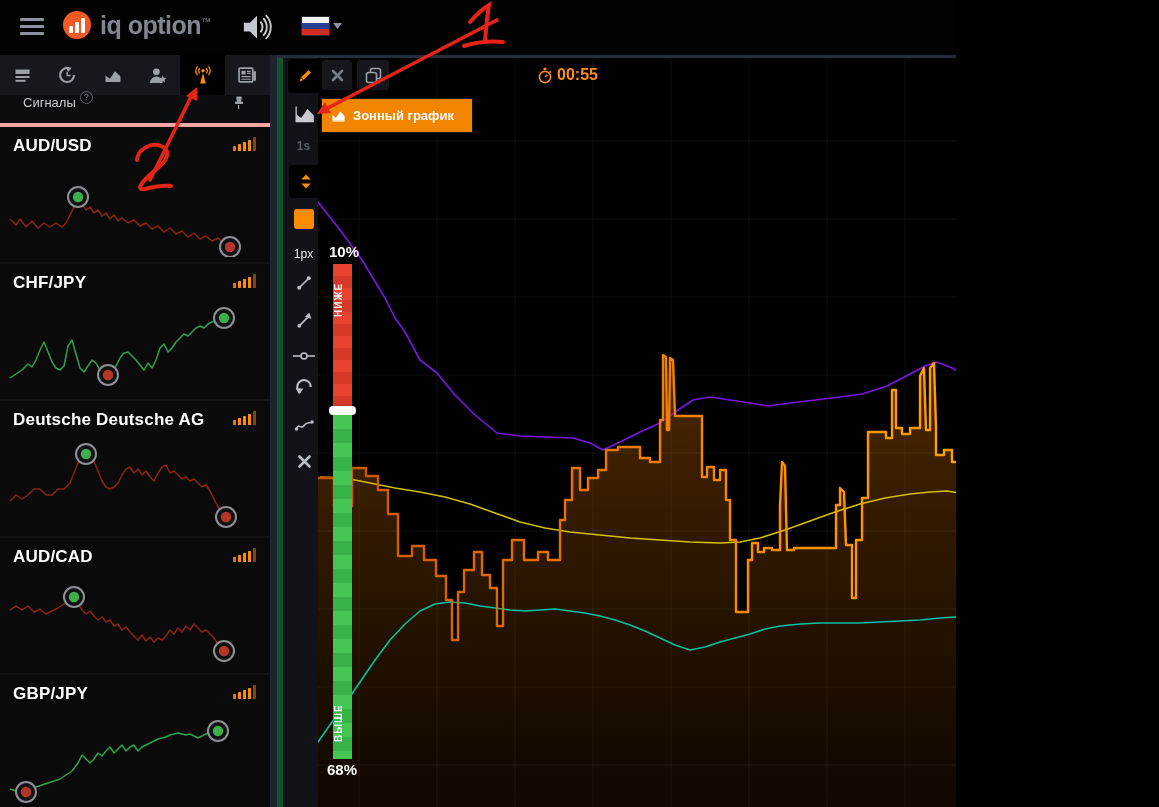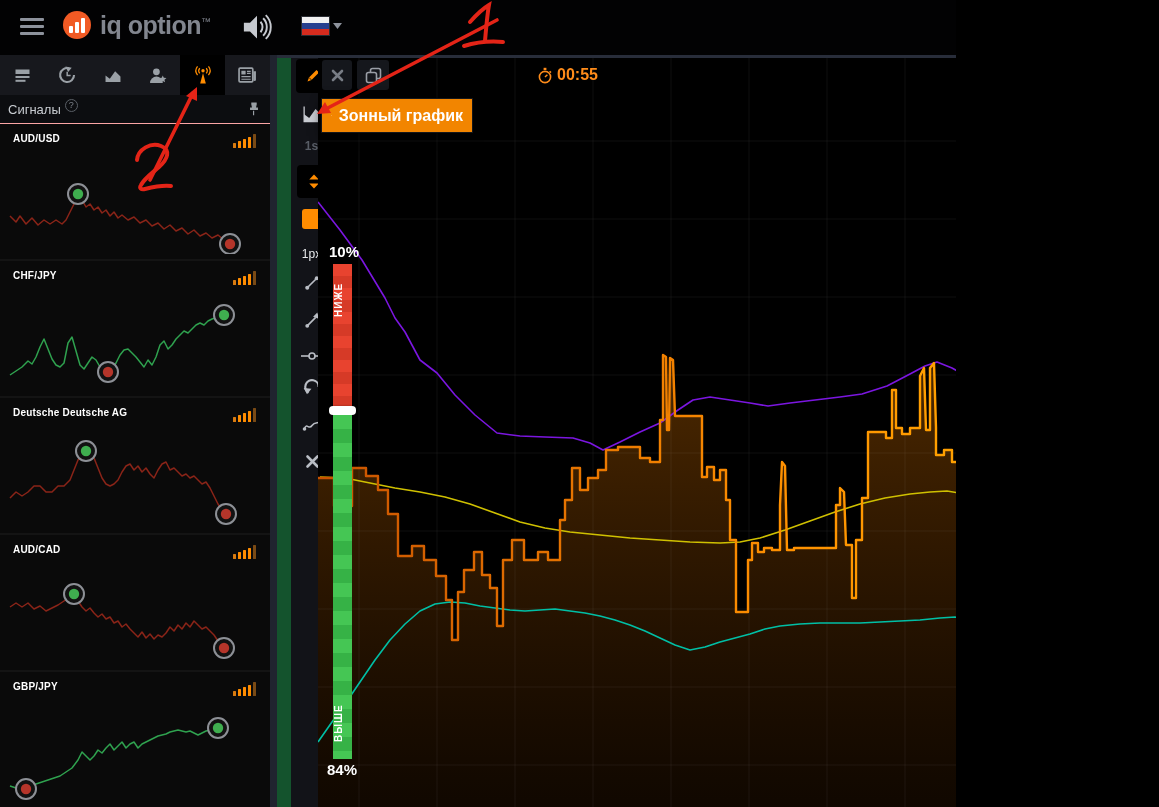--- a/index.html
+++ b/index.html
@@ -13,34 +13,34 @@
   #logo i{display:block;width:4px;background:#fff;border-radius:1px;}
   #brand{position:absolute;left:100px;top:11px;color:#82868f;font-size:25px;font-weight:bold;letter-spacing:-0.5px;}
   #brand sup{font-size:10px;font-weight:normal;color:#82868f;}
   .tb-icon{position:absolute;top:12px;}
 
   
   #sidebar{position:absolute;left:0;top:55px;width:270px;bottom:0;background:#060607;}
   #tabs{display:flex;height:40px;background:#17181d;}
   .tab{width:45px;height:40px;display:flex;align-items:center;justify-content:center;color:#9aa0a6;cursor:pointer;}
   .tab.active{background:#000;color:#ff8c00;}
-  #signals-header{height:28px;display:flex;align-items:center;padding:0 8px;background:#0c0d10;border-bottom:1px solid #fca5a5;}
+  #signals-header{height:28px;display:flex;align-items:flex-start;padding:0 23px;background:#0c0d10;border-bottom:4px solid #fca5a5;}
   #signals-title{color:#c9cdd2;font-size:13px;}
   #help-badge{color:#7d828a;font-size:9px;border:1px solid #5a5f66;border-radius:50%;width:11px;height:11px;line-height:11px;text-align:center;margin-left:4px;position:relative;top:-4px;cursor:pointer;}
   #pin{margin-left:auto;color:#9aa0a6;cursor:pointer;}
   .sig-item{position:relative;height:135px;border-bottom:2px solid #141414;background:#0a0a0a;cursor:pointer;}
-  .sig-label{position:absolute;left:13px;top:9px;color:#fff;font-size:10px;font-weight:bold;letter-spacing:.2px;}
+  .sig-label{position:absolute;left:13px;top:9px;color:#fff;font-size:17px;font-weight:bold;letter-spacing:.2px;}
   .sig-bars{position:absolute;right:14px;top:10px;display:flex;align-items:flex-end;gap:2px;height:14px;}
   .sig-bars i{display:block;width:3px;border-radius:0.5px;}
   .sig-spark{position:absolute;left:4px;top:26px;}
 
   #side-divider{position:absolute;left:270px;top:55px;width:7px;bottom:0;background:#20242f;}
 
   
-  #toolcol{position:absolute;left:291px;top:58px;width:41px;bottom:0;background:#121318;}
+  #toolcol{position:absolute;left:283px;top:58px;width:41px;bottom:0;background:#121318;}
   .tool{position:absolute;display:flex;align-items:center;justify-content:center;cursor:pointer;color:#b9bdc4;}
   .tool.btn-black{background:#000;border-radius:4px;}
   .tool-label{position:absolute;color:#e8eaec;font-size:12px;width:100%;text-align:center;}
   .tool-label.dim{color:#585d66;font-weight:bold;}
   #color-swatch{border-radius:3px;width:20px;height:20px;}
 
   
   #chart-main{position:absolute;left:318px;top:55px;width:841px;height:752px;background:#000;}
   #top-strip{position:absolute;left:277px;top:55px;right:0;height:3px;background:#282d3a;z-index:5;}
   #main-chart{position:absolute;left:0;top:0;}
@@ -50,21 +50,21 @@
   #btn-copy-chart{left:39px;top:5px;width:32px;height:30px;background:#15171c;border-radius:3px;}
   #pair-pill{left:76px;top:5px;height:30px;background:#22252d;border-radius:3px;padding:0 10px;gap:7px;}
   #pair-label{color:#fff;font-size:16px;font-weight:bold;letter-spacing:.3px;}
   #timer{left:219px;top:9px;height:22px;gap:4px;color:#ff8c1a;font-size:16px;font-weight:bold;z-index:30;}
 
   
   #chart-type-menu{position:absolute;left:3px;top:43px;width:150px;z-index:40;box-shadow:0 3px 10px rgba(0,0,0,.7);border:1px solid #14161a;}
   .menu-item{height:33px;display:flex;align-items:center;gap:7px;padding:0 9px;cursor:pointer;}
   .menu-item.selected{background:#f28500;}
   .menu-item.normal{background:#3b3f47;}
-  .menu-item span{color:#fff;font-size:16px;font-weight:bold;white-space:nowrap;text-align:right;}
+  .menu-item span{color:#fff;font-size:13px;font-weight:bold;white-space:nowrap;text-align:right;}
 
   
   .sentiment{position:absolute;z-index:20;}
   #bar-lower{left:15px;top:209px;width:19px;height:143px;background:repeating-linear-gradient(180deg,#e8432f 0 12px,#d63a27 12px 24px);}
   #bar-handle{left:11px;top:351px;width:27px;height:9px;background:#fff;border-radius:4px;box-shadow:0 1px 3px rgba(0,0,0,.8);}
   #bar-higher{left:15px;top:360px;width:19px;height:344px;background:repeating-linear-gradient(180deg,#45c654 0 14px,#36b246 14px 28px);}
   .v-label{position:absolute;left:0;width:19px;color:#fff;font-size:10px;font-weight:bold;letter-spacing:1px;writing-mode:vertical-rl;transform:rotate(180deg);text-align:center;}
   #label-lower{top:6px;height:60px;}
   #label-higher{bottom:6px;height:60px;}
   .pct{position:absolute;color:#fff;font-size:15px;font-weight:bold;z-index:21;}
@@ -399,21 +399,21 @@
     </div>
 
     <div class="pct" id="pct-lower">10%</div>
     <div class="sentiment" id="bar-lower">
       <div class="v-label" id="label-lower">НИЖЕ</div>
     </div>
     <div class="sentiment" id="bar-handle"></div>
     <div class="sentiment" id="bar-higher">
       <div class="v-label" id="label-higher">ВЫШЕ</div>
     </div>
-    <div class="pct" id="pct-higher">84%</div>
+    <div class="pct" id="pct-higher">68%</div>
   </main>
 
   <svg id="annotations" width="1159" height="807" viewBox="0 0 1159 807">
       <g>
         <path d="M470 22 C477 14 484 8 489 5 C487 16 486 30 485 41" fill="none" stroke="#e42417" stroke-width="4" stroke-linecap="round"></path>
         <path d="M464 46 C477 42 492 41 503 42" fill="none" stroke="#e42417" stroke-width="4" stroke-linecap="round"></path>
         <path d="M497 20 L322 111" fill="none" stroke="#e42417" stroke-width="3.6" stroke-linecap="round"></path>
         <polygon points="317,114 331,113 325,102" fill="#e42417"></polygon>
       </g>
       <g>

